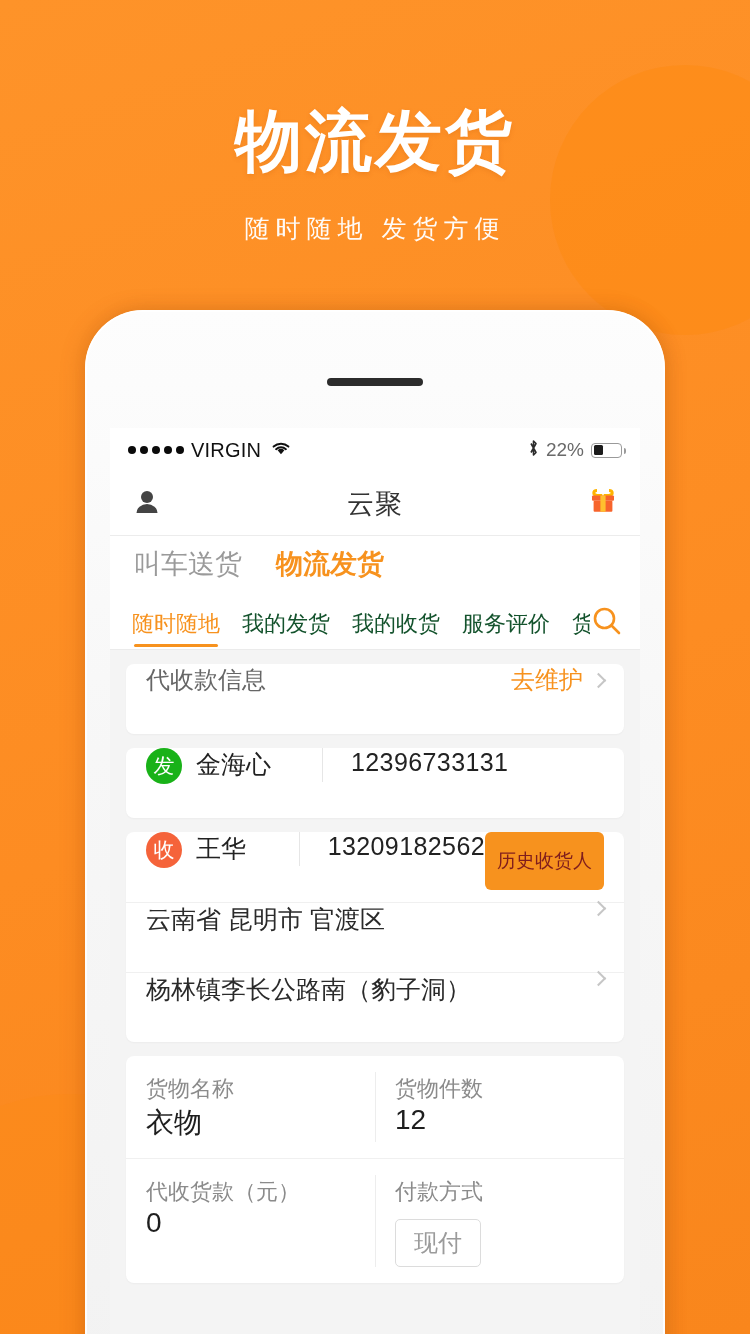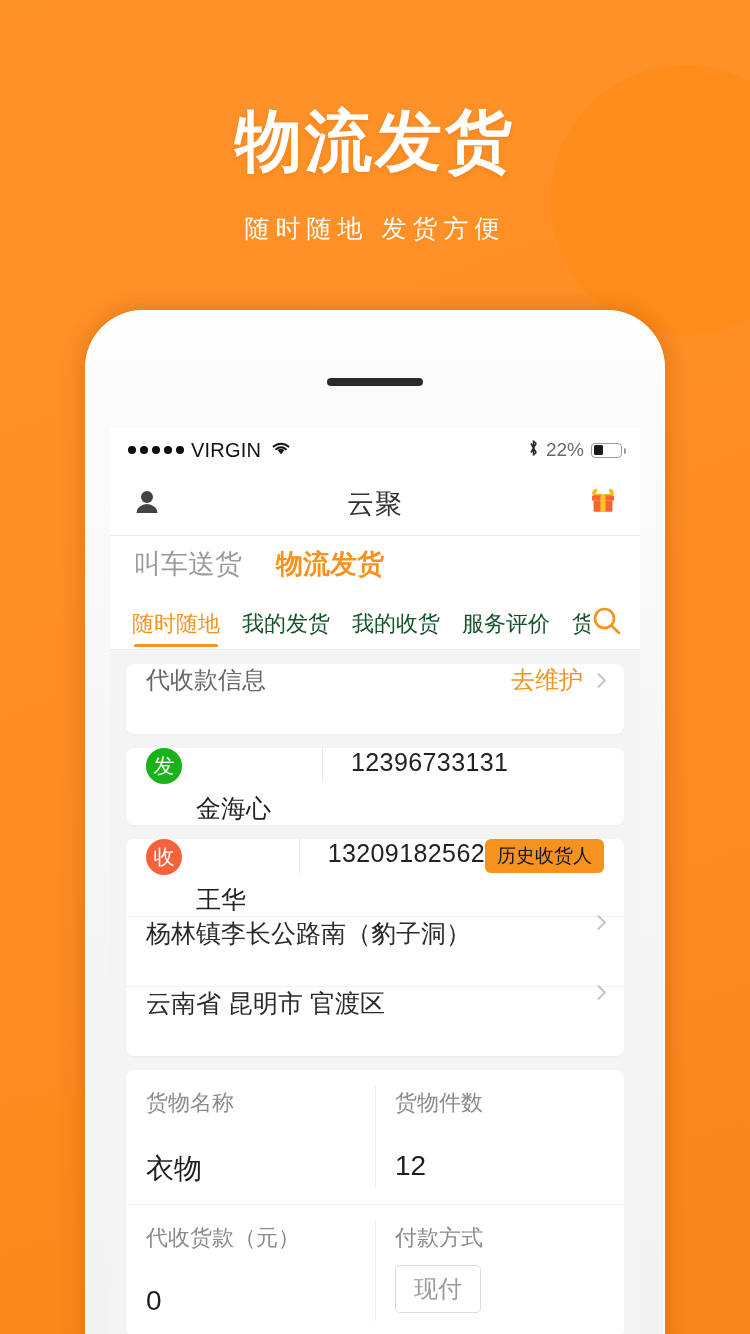--- a/index.html
+++ b/index.html
@@ -266,35 +266,34 @@
     color: #fff;
     font-size: 21px;
     display: flex; align-items: center; justify-content: center;
     flex: 0 0 auto;
   }
   .badge-send { background: #19b218; }
   .badge-recv { background: #f5633a; }
   .contact-name {
     font-size: 25px; color: #222; margin-left: 14px;
     width: 126px;
-    margin-top: 44px;
   }
   .contact-sep {
     width: 1px; height: 34px; background: #e6e6e6; margin: 0 6px 0 0;
   }
   .contact-phone {
     font-size: 25px; color: #222; margin-left: 22px;
     letter-spacing: .4px;
   }
   .pill-btn {
     margin-left: auto;
     background: #f7921e;
-    color: #0f172a;
+    color: #7f1d1d;
     font-size: 19px;
-    padding: 4px 12px;
+    padding: 16px 12px;
     border-radius: 6px;
     white-space: nowrap;
   }
 
   .addr-text { font-size: 25px; color: #2a2a2a; }
 
   
   .grid2 { display: flex; }
   .grid-cell {
     flex: 1;
@@ -303,21 +302,21 @@
   }
   .grid-cell + .grid-cell:before {
     content: "";
     position: absolute;
     left: 0; top: 16px; bottom: 16px;
     width: 1px;
     background: #ededed;
   }
   .grid-row + .grid-row { border-top: 1px solid #f0f0f0; }
   .field-label { font-size: 22px; color: #8b8b8b; }
-  .field-value { font-size: 28px; color: #1e1e1e; margin-top: 32px; min-height: 36px; }
+  .field-value { font-size: 28px; color: #1e1e1e; margin-top: 0; min-height: 36px; }
 
   .paytoggle { display: flex; gap: 14px; margin-top: 12px; }
   .pay-opt {
     font-size: 24px;
     padding: 7px 18px;
     border-radius: 5px;
     border: 1.6px solid #dcdcdc;
     color: #9b9b9b;
     background: #fff;
   }
@@ -437,27 +436,27 @@
 
       <div class="card">
         <div class="row">
           <span class="badge badge-recv">收</span>
           <span class="contact-name">王华</span>
           <span class="contact-sep"></span>
           <span class="contact-phone">13209182562</span>
           <span class="pill-btn">历史收货人</span>
         </div>
         <div class="row">
-          <span class="addr-text">杨林镇李长公路南（豹子洞）</span>
+          <span class="addr-text">云南省 昆明市 官渡区</span>
           <span class="row-action">
             <span class="chev"></span>
           </span>
         </div>
         <div class="row">
-          <span class="addr-text">云南省 昆明市 官渡区</span>
+          <span class="addr-text">杨林镇李长公路南（豹子洞）</span>
           <span class="row-action">
             <span class="chev"></span>
           </span>
         </div>
       </div>
 
       <div class="card">
         <div class="grid2 grid-row">
           <div class="grid-cell">
             <div class="field-label">货物名称</div>

